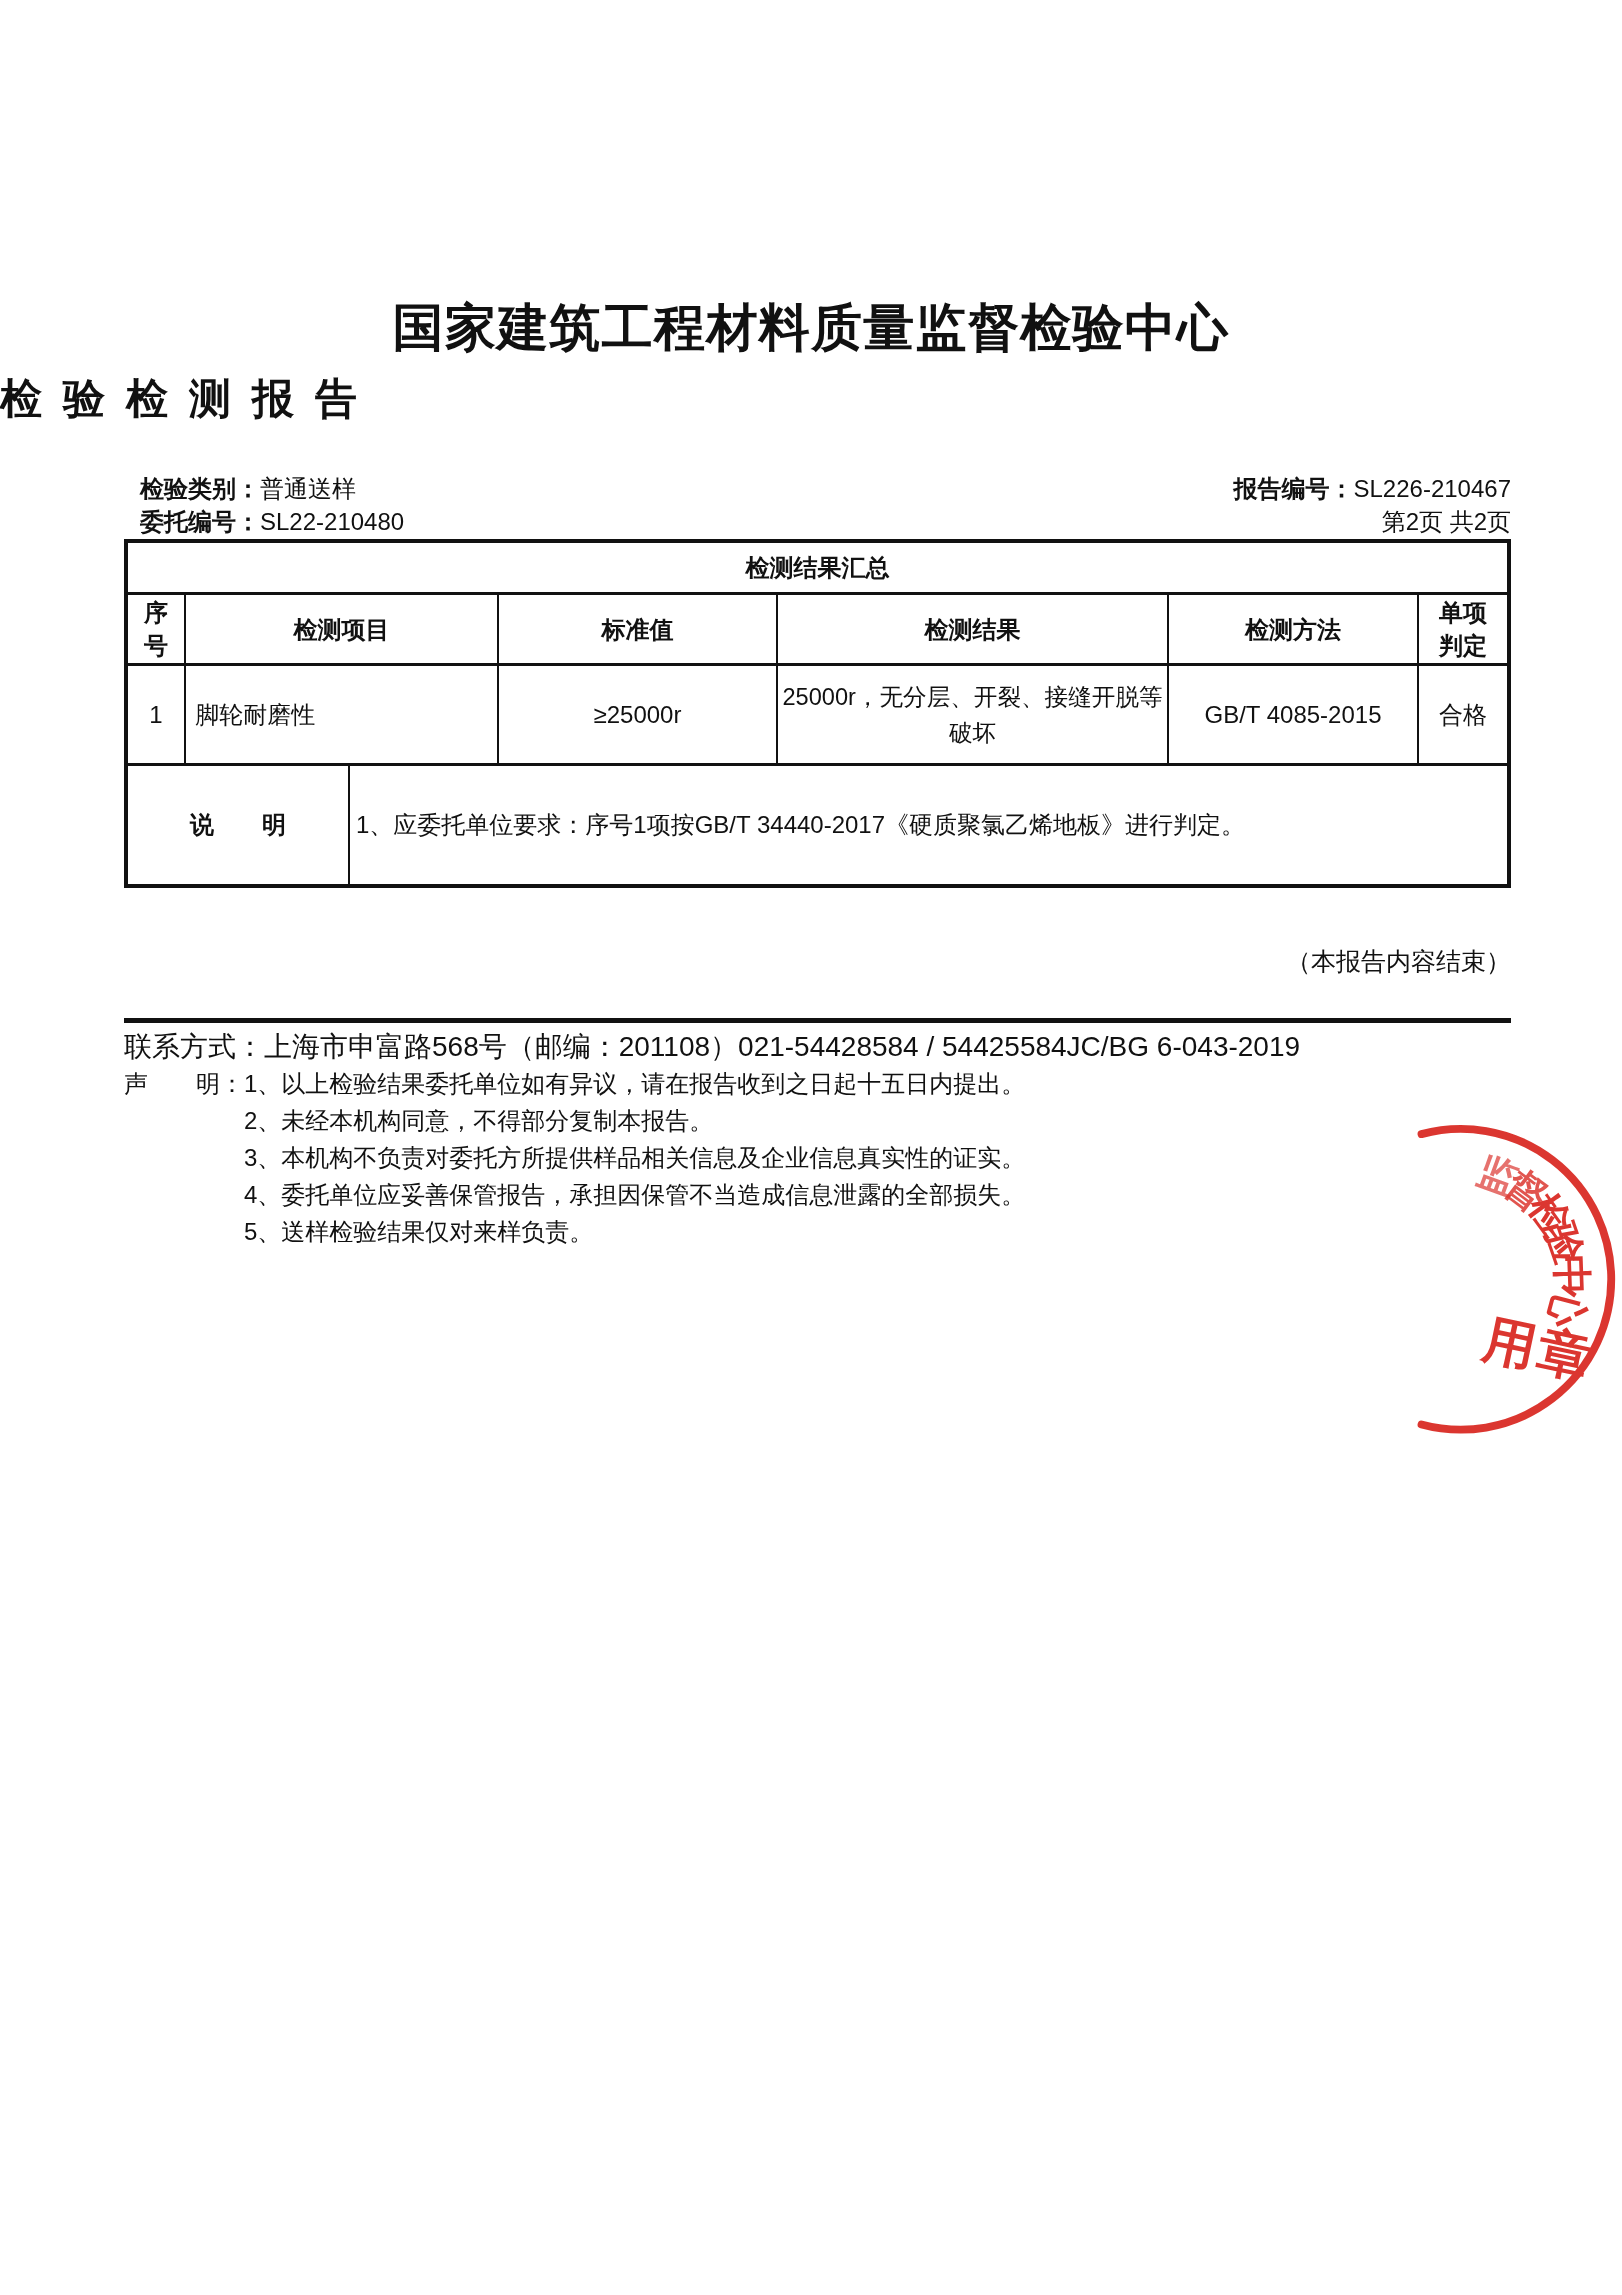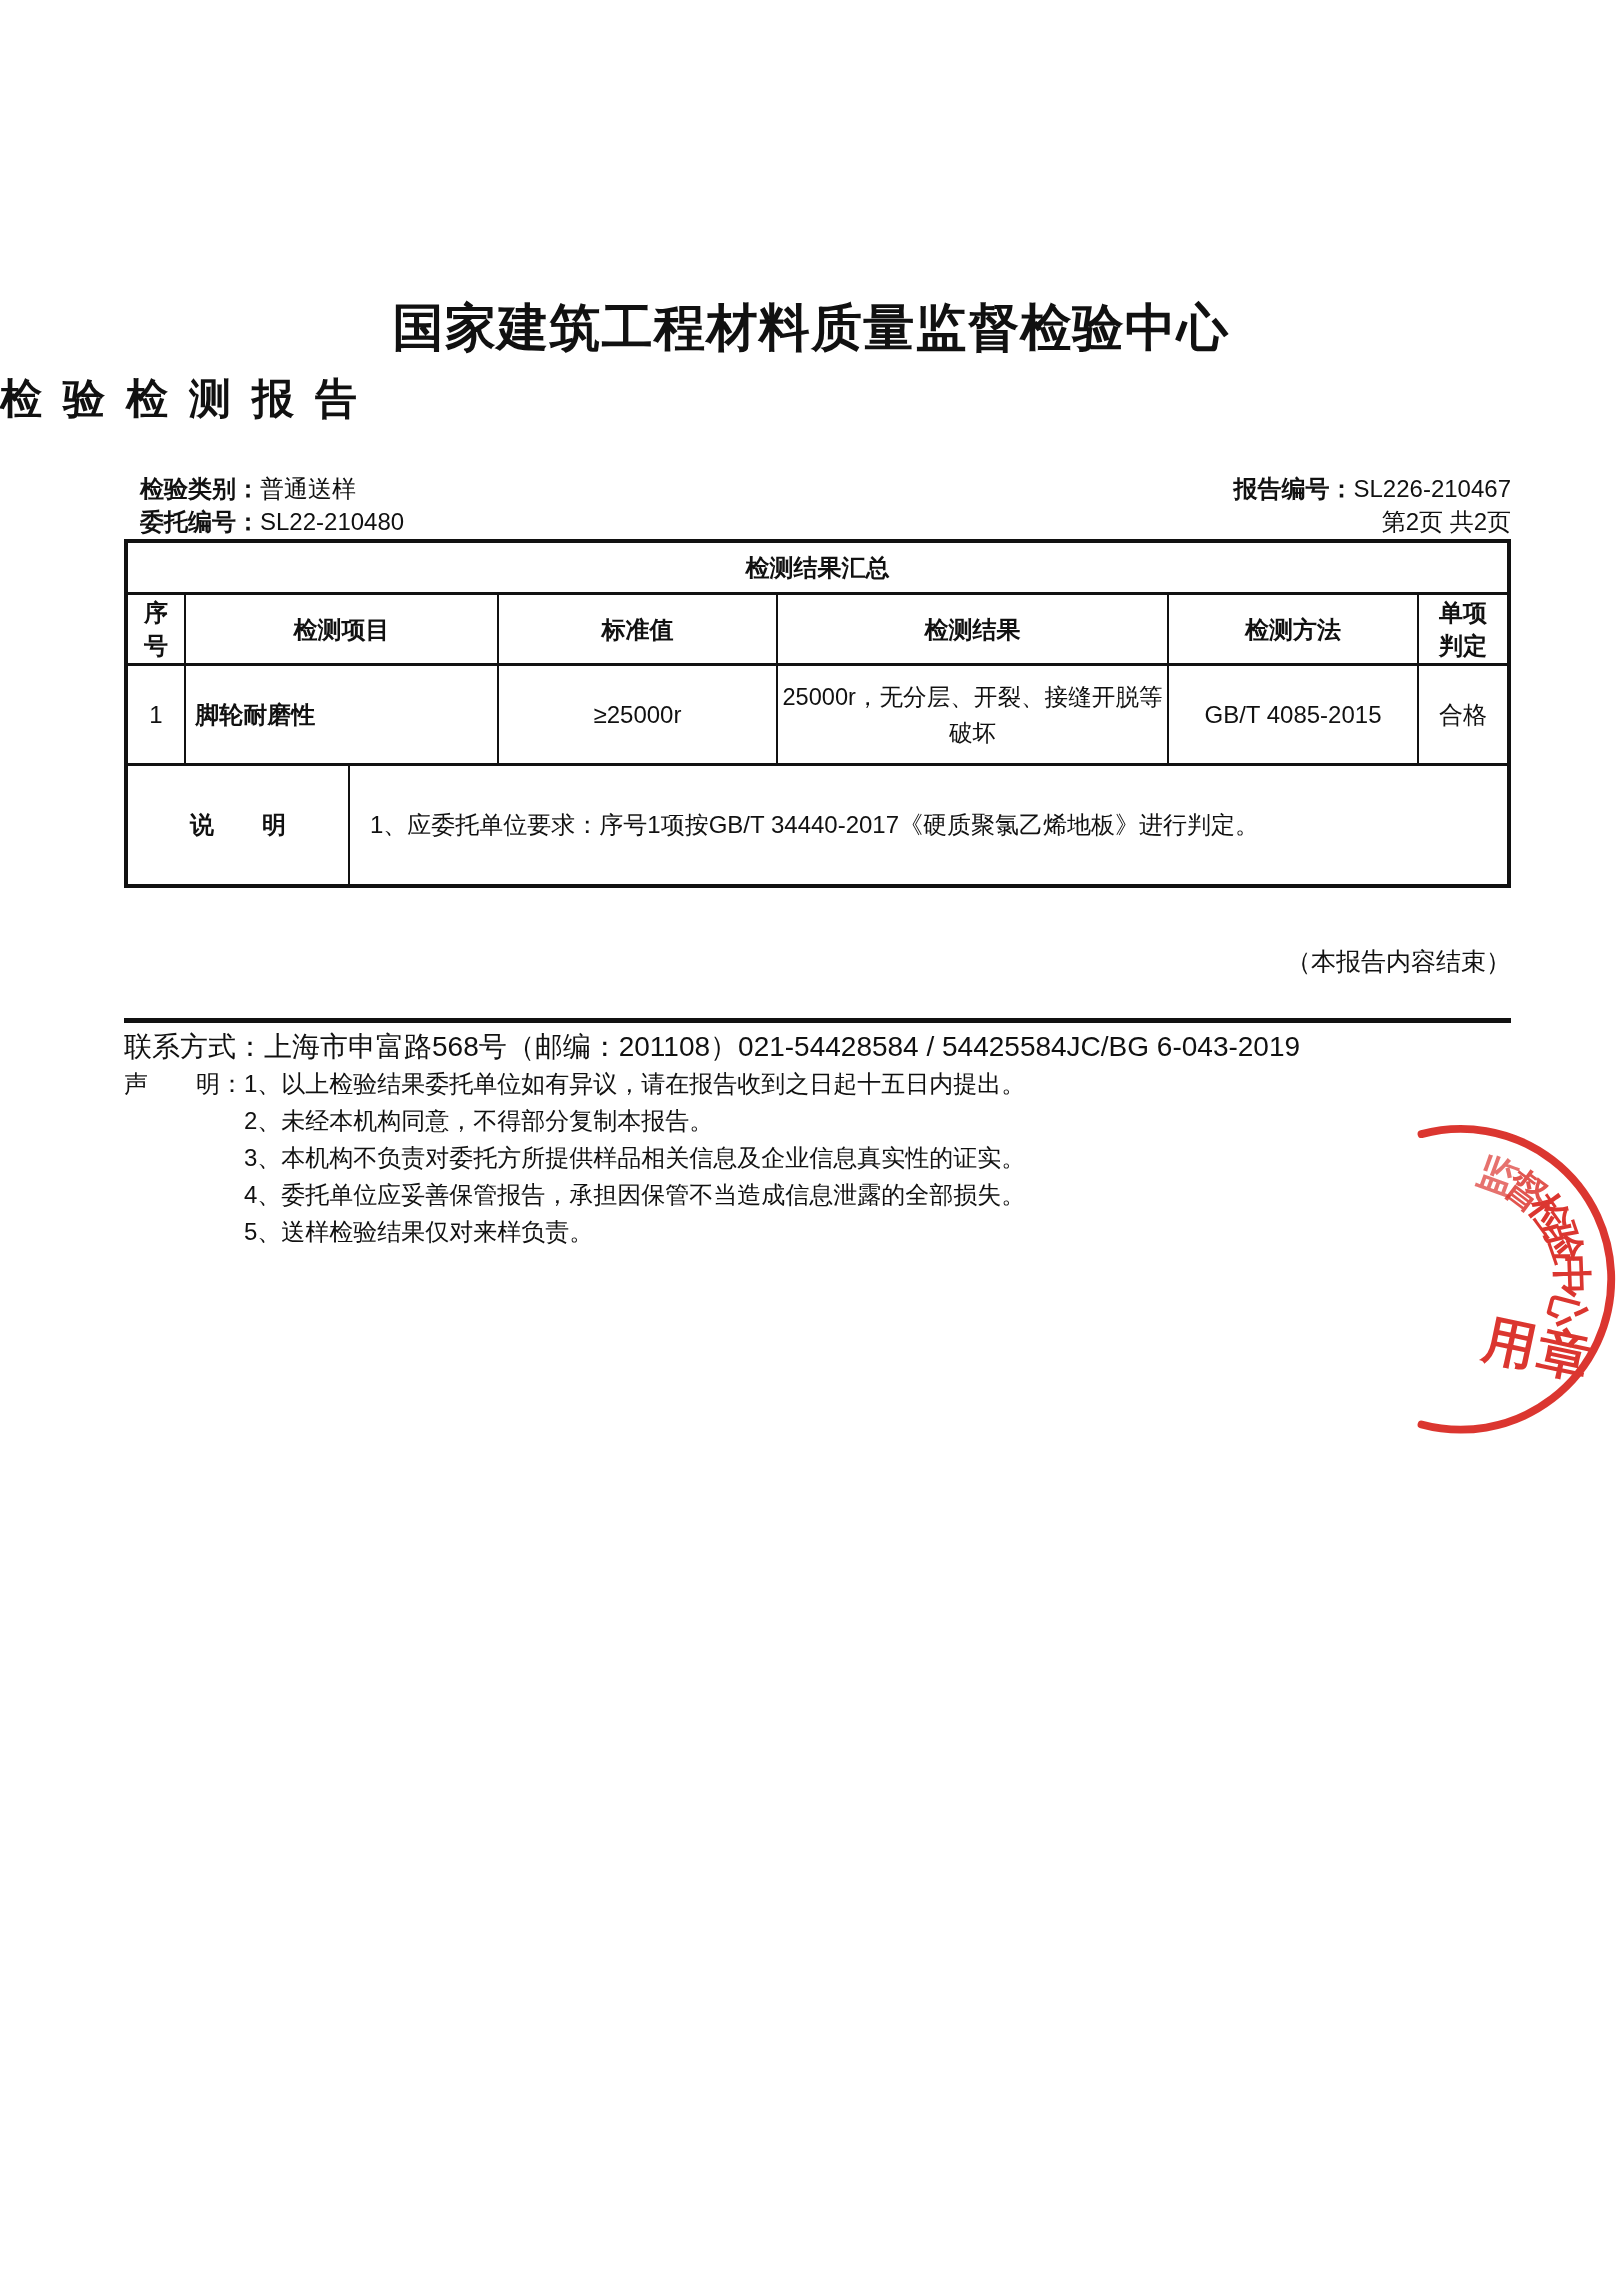--- a/index.html
+++ b/index.html
@@ -45,31 +45,31 @@
     grid-template-rows:71px 100px;
   }
   .cell{
     border-right:2px solid #111;border-bottom:3.9px solid #111;
     box-sizing:border-box;
     display:flex;align-items:center;justify-content:center;
     font-size:24px;text-align:center;padding:0 9.2px;
   }
   .cell.no-r{border-right:none;}
   .cell.hdr{font-weight:bold;line-height:33px;}
-  .cell.item{justify-content:flex-start;text-align:left;font-weight:bold;padding-left:9.2px;}
+  .cell.item{justify-content:flex-start;text-align:left;font-weight:normal;padding-left:9.2px;}
   .cell.result{font-size:23.6px;line-height:36px;padding:0 2.6px;}
   .tbl-note-row{display:flex;flex:1;}
   .note-label{
     width:222px;flex:none;border-right:2px solid #111;box-sizing:border-box;
     display:flex;align-items:center;justify-content:center;
     font-size:24px;font-weight:bold;
   }
   .note-body{
     flex:1;display:flex;flex-direction:column;justify-content:center;
-    font-size:24px;line-height:38px;padding-left:20px;
+    font-size:24px;line-height:38px;padding-left:6px;
   }
   
   .end-note{
     position:absolute;top:947px;right:111px;
     font-size:25px;line-height:29px;
   }
   
   .footer-rule{
     position:absolute;top:1018px;left:124px;width:1387px;height:4.6px;
     background:#111;

